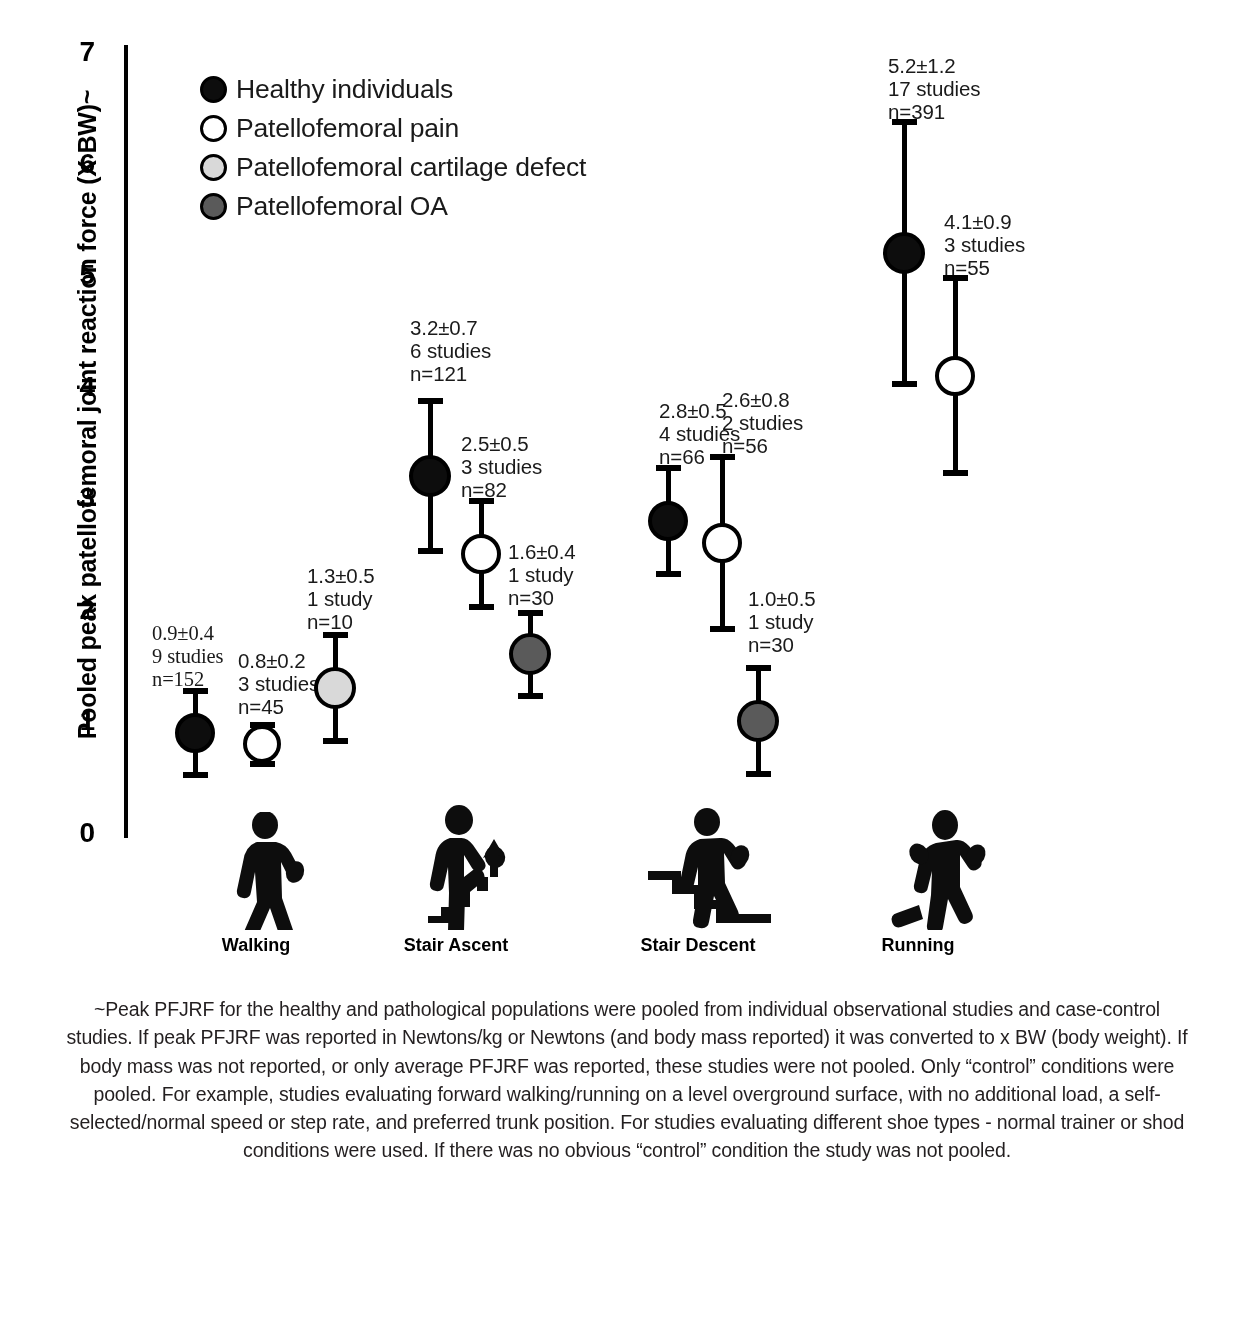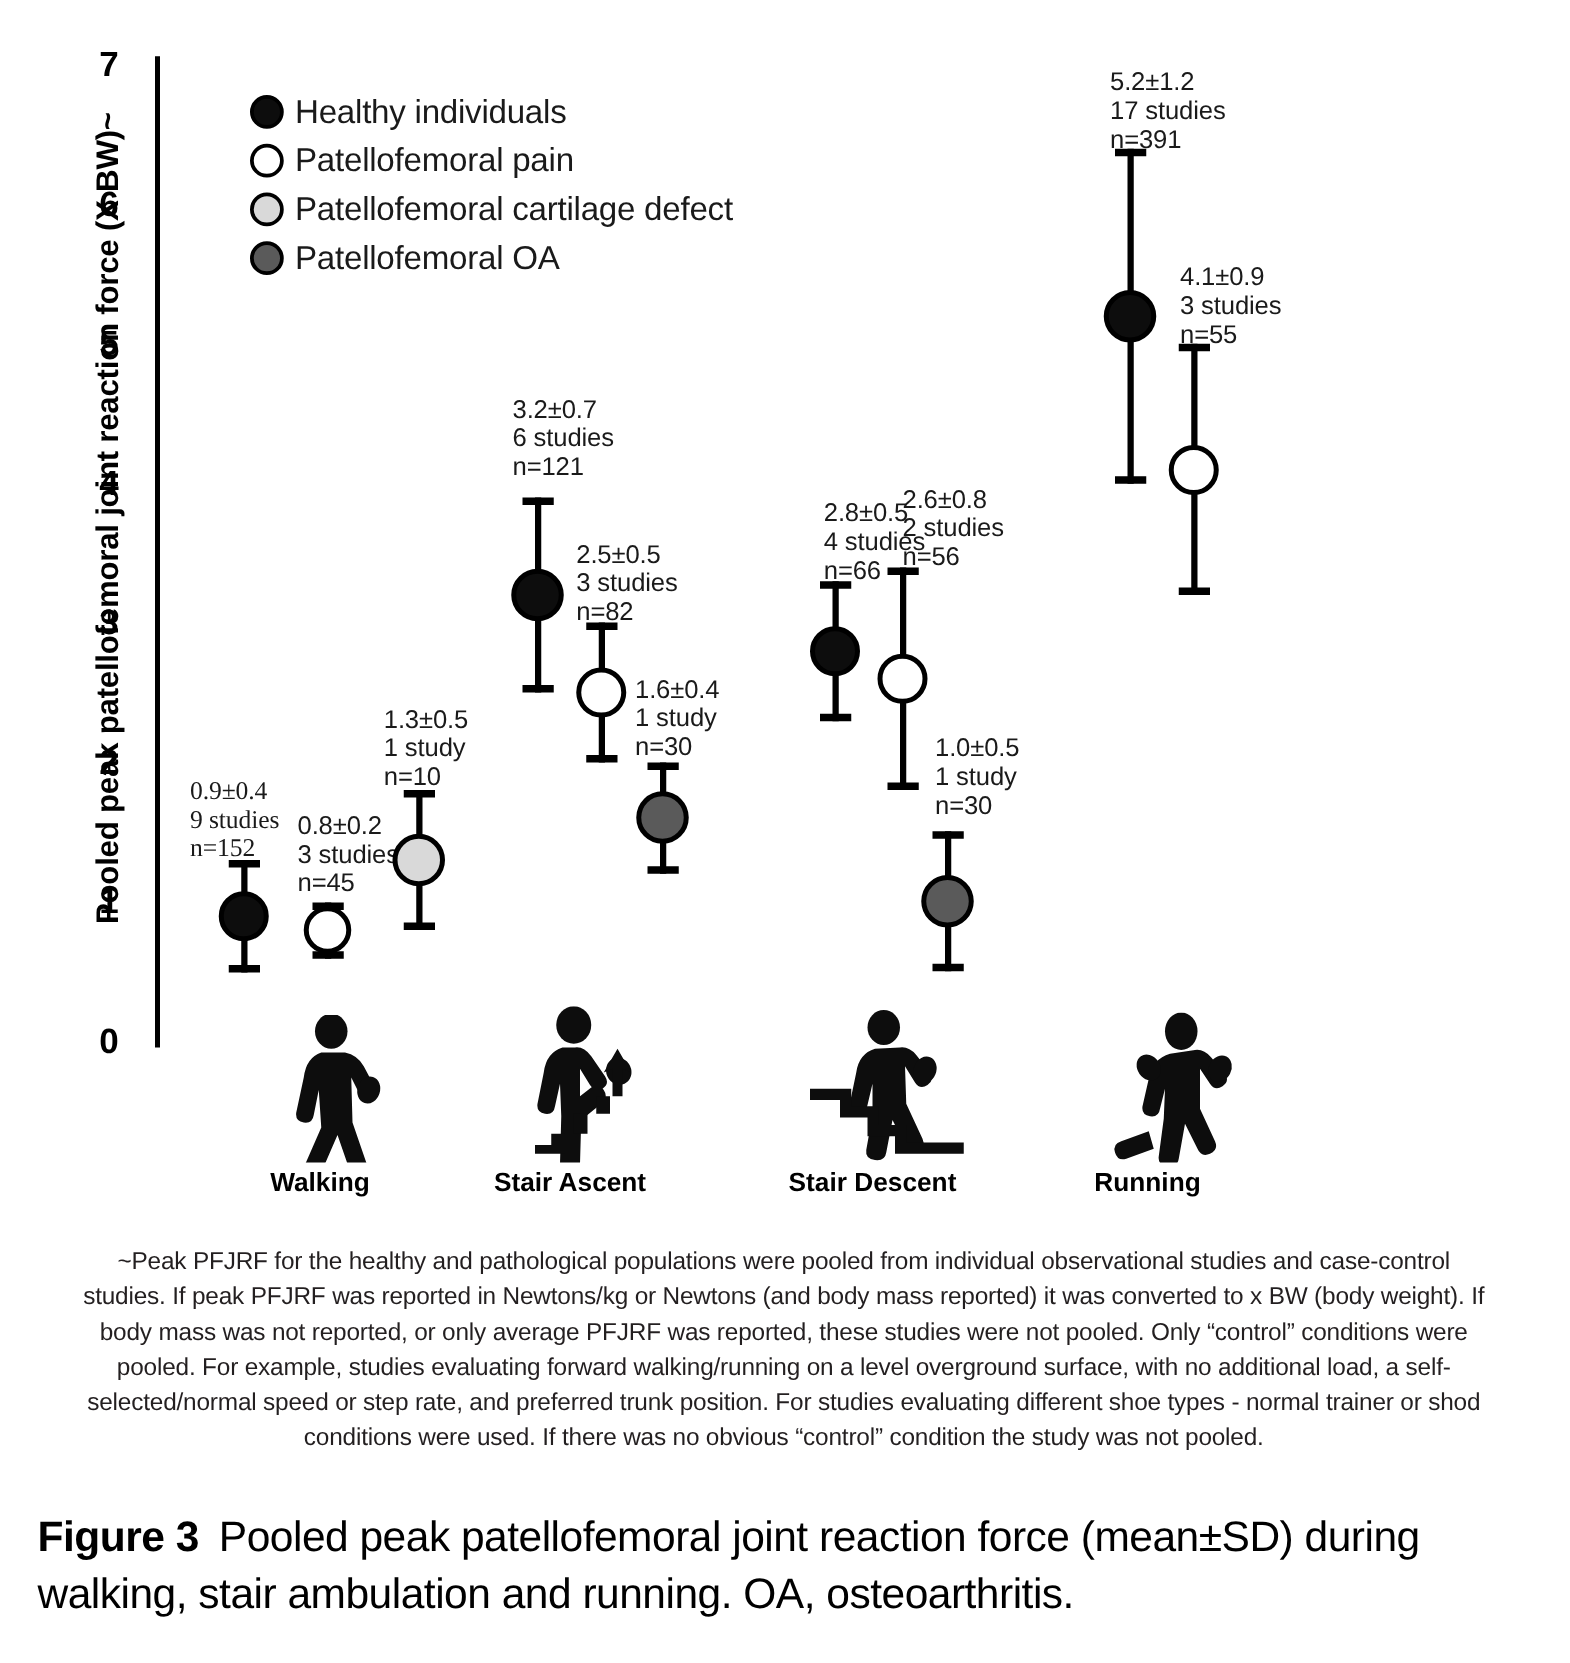--- a/index.html
+++ b/index.html
@@ -121,21 +121,21 @@
     color: #1a1a1a;
     white-space: nowrap;
     font-weight: normal;
     letter-spacing: -0.1px;
   }
 
   
   .pictogram { position: absolute; }
   .cat-label {
     position: absolute;
-    font-size: 21px;
+    font-size: 18px;
     font-weight: bold;
     color: #000;
     text-align: center;
     transform: translateX(-50%);
     white-space: nowrap;
   }
 
   
   #footnote {
     position: absolute;
@@ -371,17 +371,14 @@
         <path d="M47 95 l-22 8 q-7 2 -5 9 q2 7 9 5 l22 -8 z"></path>
         <ellipse cx="104" cy="45" rx="9" ry="11" transform="rotate(28 104 45)"></ellipse>
       </svg>
     </div>
     <div class="cat-label" style="left:918px; top:935px;">Running</div>
 
   </div>
 
   <div id="footnote">~Peak PFJRF for the healthy and pathological populations were pooled from individual observational studies and case-control studies. If peak PFJRF was reported in Newtons/kg or Newtons (and body mass reported) it was converted to x BW (body weight). If body mass was not reported, or only average PFJRF was reported, these studies were not pooled. Only “control” conditions were pooled. For example, studies evaluating forward walking/running on a level overground surface, with no additional load, a self-selected/normal speed or step rate, and preferred trunk position. For studies evaluating different shoe types - normal trainer or shod conditions were used. If there was no obvious “control” condition the study was not pooled.</div>
 
-  <div id="caption">
-    <span id="caption-figure-number">Figure 3</span><span>Pooled peak patellofemoral joint reaction force (mean±SD) during walking, stair ambulation and running. OA, osteoarthritis.</span>
-  </div>
 
 </div>
 
 </body></html>

